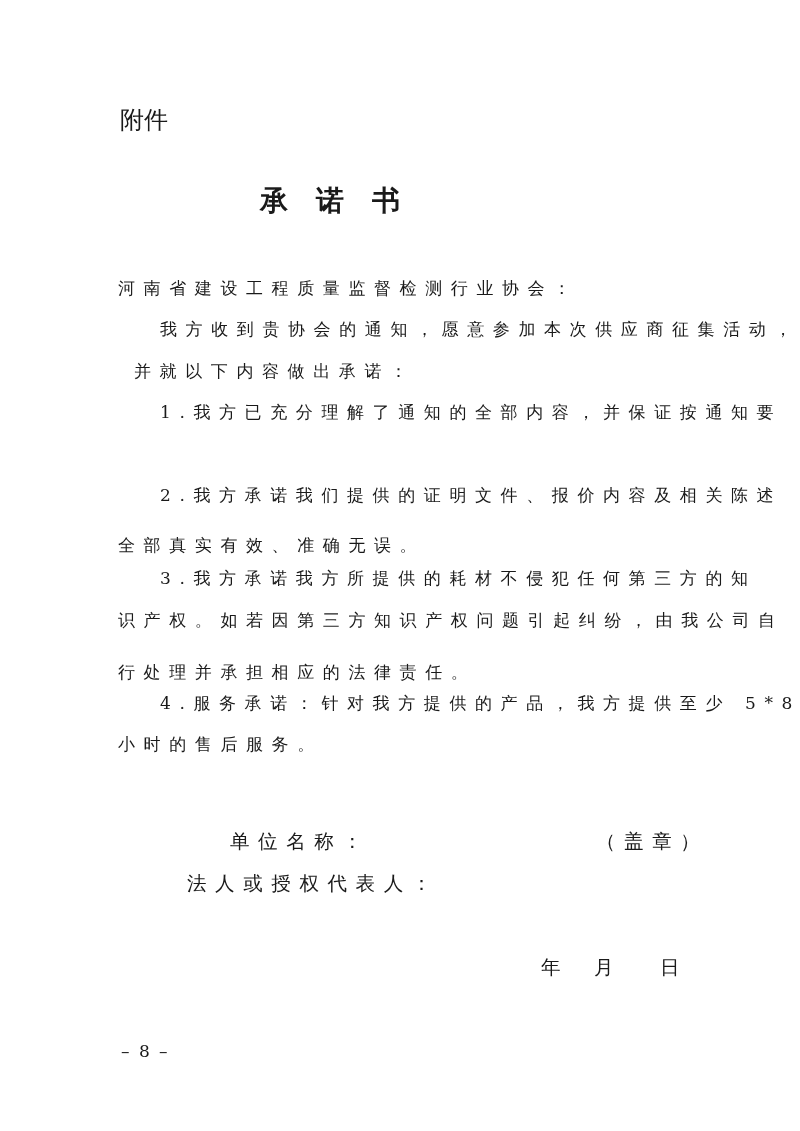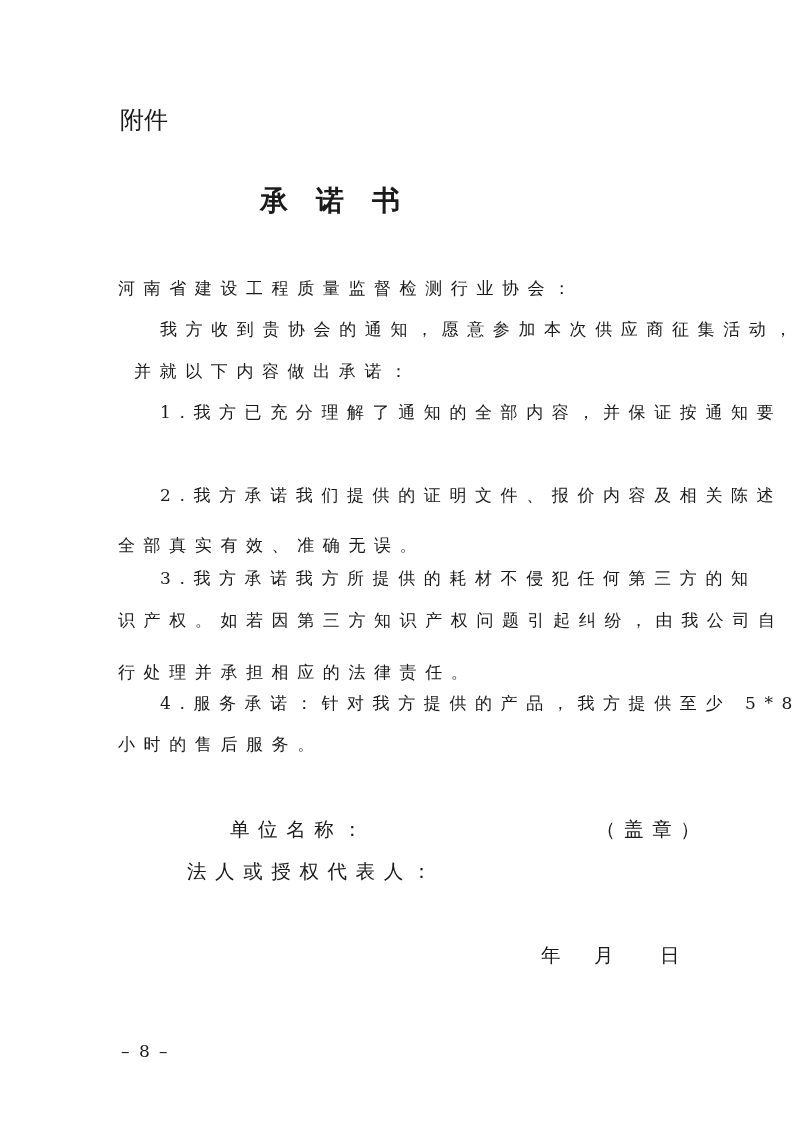--- a/index.html
+++ b/index.html
@@ -7,21 +7,21 @@
          font-family: "DejaVu Serif", "Liberation Serif", serif; color: #1a1a1a; }
   .page { position: absolute; left: 0; top: 0; width: 800px; height: 1131px; }
   .attach { position: absolute; left: 120px; top: 104px; font-size: 24px;
             font-family: "DejaVu Sans", "Liberation Sans", sans-serif; letter-spacing: 0px; }
   .title { position: absolute; left: 0; width: 660px; top: 182px; text-align: center;
            font-size: 28px; font-weight: bold; letter-spacing: 0; }
   .title span { display: inline-block; margin: 0 14px; }
   .line { position: absolute; left: 118px; width: 580px; font-size: 17px;
           letter-spacing: 8.6px; white-space: nowrap; line-height: 28px; }
   .indent { left: 160px; }
-  .sig { position: absolute; font-size: 19.5px; letter-spacing: 8.6px; white-space: nowrap; line-height: 28px; }
+  .sig { position: absolute; font-size: 19.5px; letter-spacing: 8.6px; white-space: nowrap; line-height: 28px; margin-top: 12px; }
   .pageno { position: absolute; left: 121px; top: 1041px; font-size: 17px; letter-spacing: 2px; }
 </style>
 </head>
 <body>
 
 <div class="page">
   <div class="attach">附件</div>
 
   <div class="title">
     <span>承</span><span>诺</span><span>书</span>

